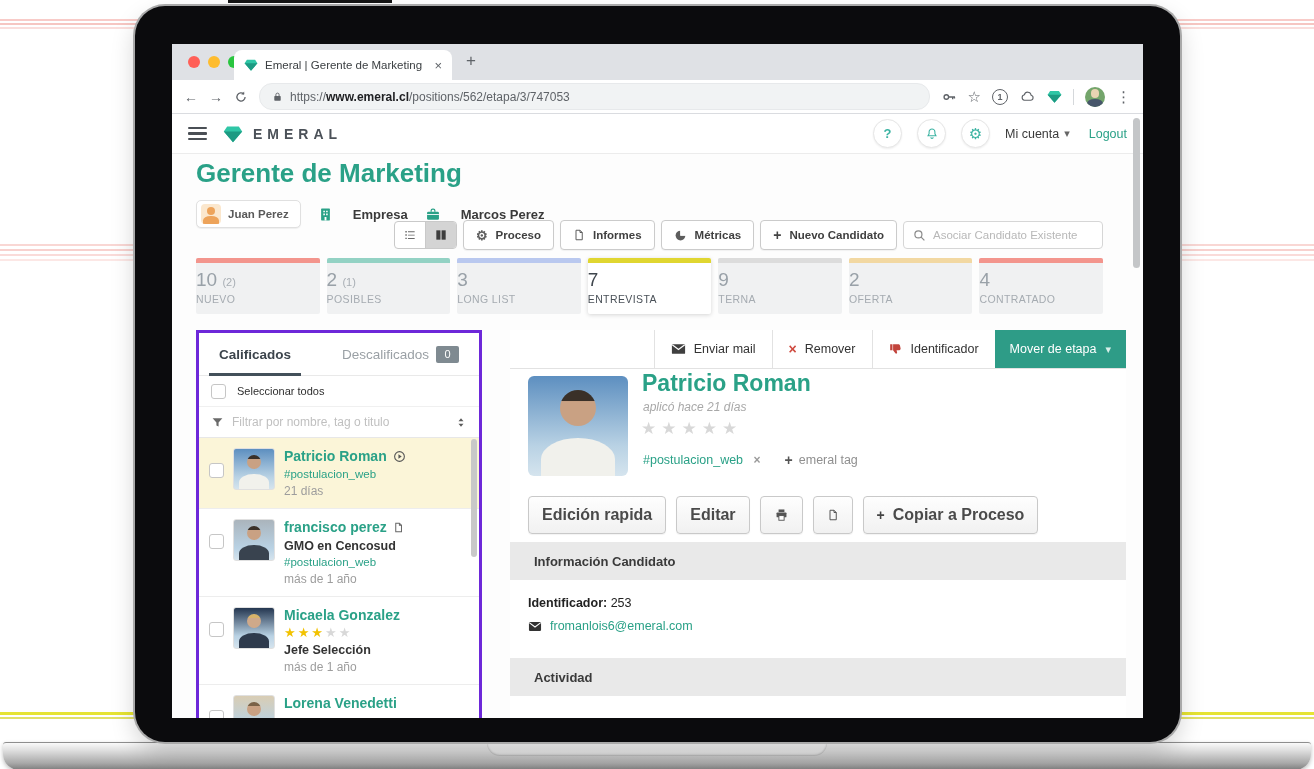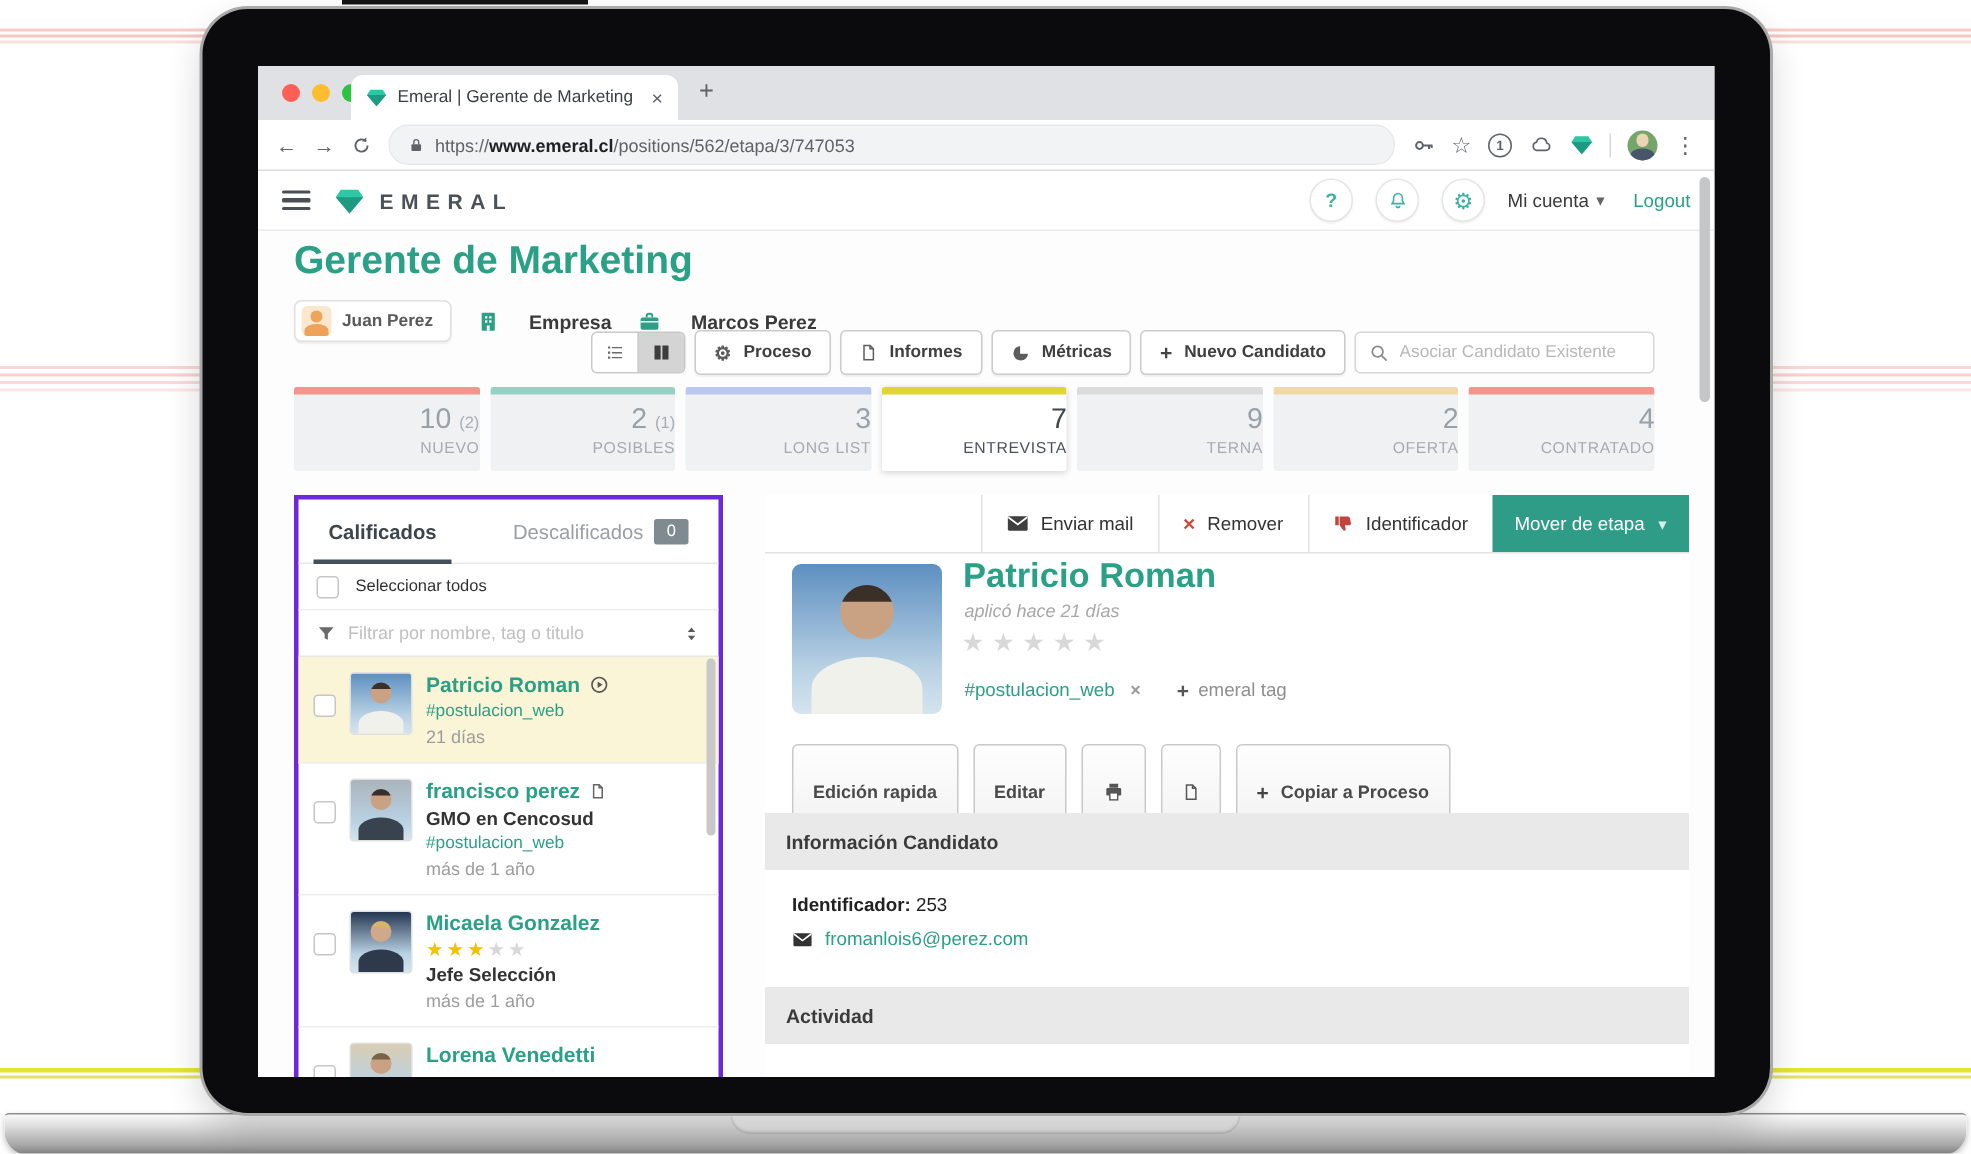--- a/index.html
+++ b/index.html
@@ -85,21 +85,21 @@
   .seg-btn.active{background:#d4d4d4;color:#3d3d3d}
   .tbtn{height:28px;border:1px solid #cbcbcb;border-radius:4px;background:#fff;display:flex;align-items:center;
     gap:8px;padding:0 12px;font-size:11.5px;font-weight:700;color:#3f3f3f;box-shadow:0 1px 1px rgba(0,0,0,.05)}
   .tbtn .ic{color:#5d5d5d;display:flex}
   .tbtn .g-gear{font-size:13px}.tbtn .g-plus{font-size:14px;font-weight:700;color:#444}
   .tsearch{width:200px;height:28px;border:1px solid #d6d6d6;border-radius:4px;background:#fff;display:flex;
     align-items:center;gap:7px;padding:0 9px;box-sizing:border-box}
   .tsearch-ph{font-size:11.5px;color:#b8b8b8;white-space:nowrap;overflow:hidden}
   
   .stages{position:absolute;left:24px;right:40px;top:104px;display:flex;gap:7px}
-  .stage-card{flex:1;height:56px;background:#f0f1f2;border-radius:2px;text-align:right;position:relative;
+  .stage-card{flex:1;height:56px;background:#f0f1f2;border-radius:2px;text-align:left;position:relative;
     padding-top:5px;box-sizing:border-box;overflow:hidden}
   .stage-bar{position:absolute;top:0;left:0;right:0;height:5px}
   .stage-num{margin-top:7px;font-size:19px;color:#99a1a8;line-height:1}
   .stage-extra{font-size:11px;color:#a8aeb4}
   .stage-label{margin-top:4px;font-size:10.5px;color:#a5abb1;letter-spacing:.4px}
   .stage-card.active{background:#fff;box-shadow:0 1px 4px rgba(0,0,0,.16)}
   .stage-card.active .stage-num{color:#3f464d}
   .stage-card.active .stage-label{color:#4a5158}
   
   .list-panel{position:absolute;left:24px;top:176px;width:286px;height:440px;background:#fff;
@@ -151,26 +151,26 @@
   .dname{position:absolute;left:132px;top:40px;font-size:23px;font-weight:700;color:#2aa187;line-height:26px}
   .dapplied{position:absolute;left:133px;top:70px;font-size:12px;font-style:italic;color:#a8a8a8}
   .dstars{position:absolute;left:131px;top:88px;font-size:17px;letter-spacing:5px}
   .dtagrow{position:absolute;left:133px;top:122px;display:flex;align-items:center;gap:24px;font-size:12.5px}
   .dtag{color:#2aa187}
   .dtag .g-x{color:#9a9a9a;margin-left:7px;font-weight:700;font-size:12px}
   .daddtag{color:#8f8f8f;display:flex;align-items:center;gap:6px}
   .daddtag .g-plus{color:#555;font-weight:700;font-size:14px}
   .dbtnrow{position:absolute;left:18px;top:166px;display:flex;gap:10px}
   .dbtn{height:30px;border:1px solid #c9c9c9;border-radius:4px;background:linear-gradient(#fefefe,#f1f1f1);
-    display:flex;align-items:center;gap:8px;padding:16px 13px;font-size:12px;font-weight:700;color:#4a4a4a;
+    display:flex;align-items:center;gap:8px;padding:3px 13px;font-size:16px;font-weight:700;color:#4a4a4a;
     box-shadow:0 1px 1px rgba(0,0,0,.05)}
   .dbtn .ic{display:flex;color:#555}
   .dbtn .g-plus{font-size:14px;color:#444}
   .dsection{position:absolute;left:0;width:100%;height:38px;background:#e9e9e9;display:flex;align-items:center;
-    padding:0 14px;font-size:13px;font-weight:700;color:#3a3a3a;box-sizing:border-box}
+    padding:0 24px;font-size:13px;font-weight:700;color:#3a3a3a;box-sizing:border-box}
   .dsection.info{top:212px}.dsection.act{top:328px}
   .did{position:absolute;left:18px;top:266px;font-size:12.5px;color:#222}
   .did .lbl{font-weight:700}
   .demail{position:absolute;left:18px;top:289px;display:flex;align-items:center;gap:8px;font-size:12.5px;color:#2aa187}
   .demail .env{color:#333;display:flex}
   .page-scroll{position:absolute;right:3px;top:74px;width:7px;height:150px;background:#c4c6c8;border-radius:4px}
   svg{display:block}
 </style>
 </head>
 <body>
@@ -545,21 +545,21 @@
           <span class="lbl">Identificador:</span>
           <span>253</span>
         </div>
         <div class="demail">
           <span class="env">
             <svg width="14" height="11" viewBox="0 0 24 20">
                 <rect x="1" y="2" width="22" height="16" rx="1.5" fill="currentColor"></rect>
                 <path d="M1.5 3l10.5 8L22.5 3" fill="none" stroke="#fff" stroke-width="2"></path>
               </svg>
           </span>
-          <span>fromanlois6@perez.com</span>
+          <span>fromanlois6@emeral.com</span>
         </div>
         <div class="dsection act">Actividad</div>
       </div>
     </div>
 
     <span class="page-scroll"></span>
   </div>
 </div>
 
 </body></html>

